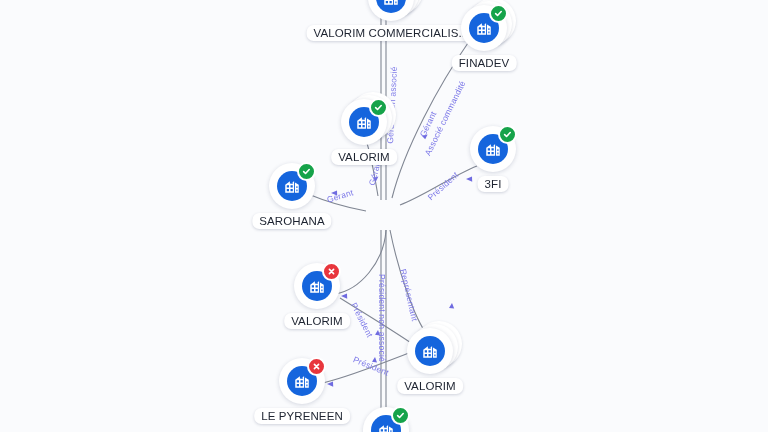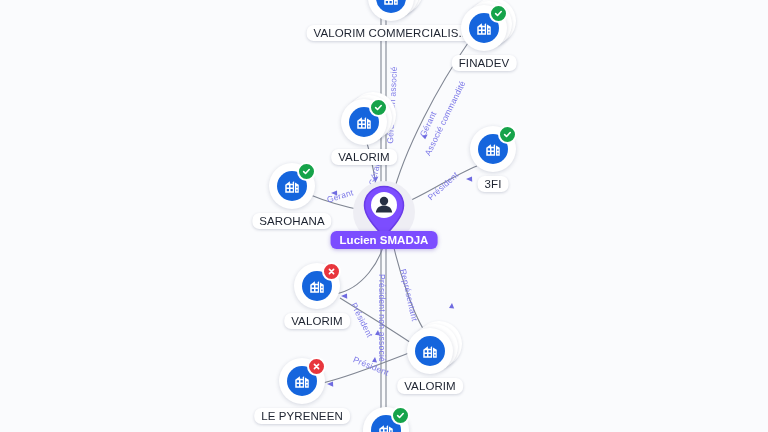--- a/index.html
+++ b/index.html
@@ -270,28 +270,14 @@
           </div>
           <div class="badge ok">
             <svg viewBox="0 0 12 12" xmlns="http://www.w3.org/2000/svg">
               <path fill="none" stroke="#ffffff" stroke-width="2.1" stroke-linecap="round" stroke-linejoin="round" d="M2.2 6.2 L4.7 8.6 L9.6 3.4"></path>
             </svg>
           </div>
         </div>
       </div>
     </div>
 
-  <div class="person" id="person-node" style="left: 384px; top: 212px;">
-    <div class="p-glow"></div>
-    <div class="p-pin">
-      <svg viewBox="0 0 44 54" xmlns="http://www.w3.org/2000/svg">
-        <path d="M22 1.5 C11 1.5 2.5 10 2.5 20.5 C2.5 31 13 42 22 52 C31 42 41.5 31 41.5 20.5 C41.5 10 33 1.5 22 1.5 Z" fill="#7c4dff" stroke="#6a3ce8" stroke-width="1.5"></path>
-        <circle cx="22" cy="20" r="13" fill="#ffffff"></circle>
-        <g fill="#263043">
-          <circle cx="22" cy="16" r="4.2"></circle>
-          <path d="M13.8 27.5 C14.6 22.6 18 20.6 22 20.6 C26 20.6 29.4 22.6 30.2 27.5 Z"></path>
-        </g>
-      </svg>
-    </div>
-    <div class="plabel">Lucien SMADJA</div>
-  </div>
 
 </div>
 
 </body></html>

